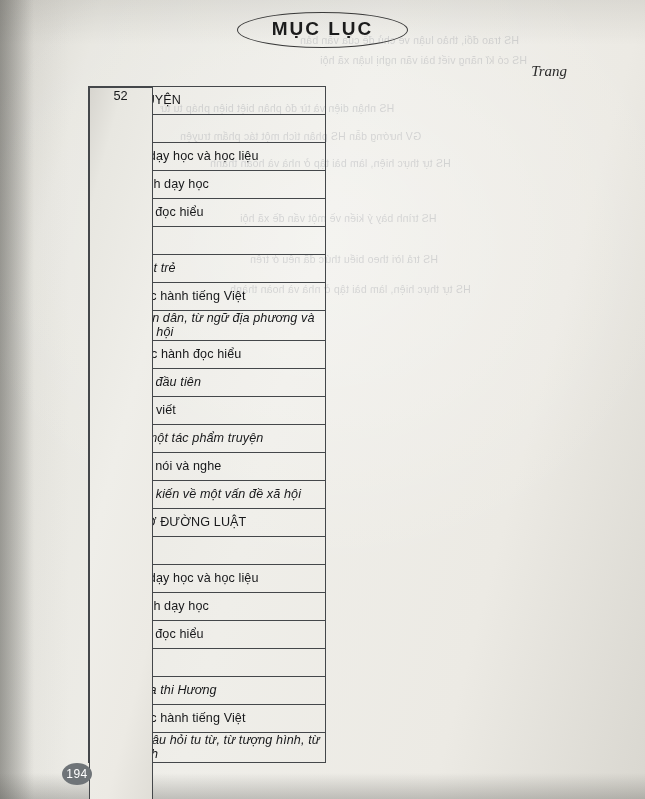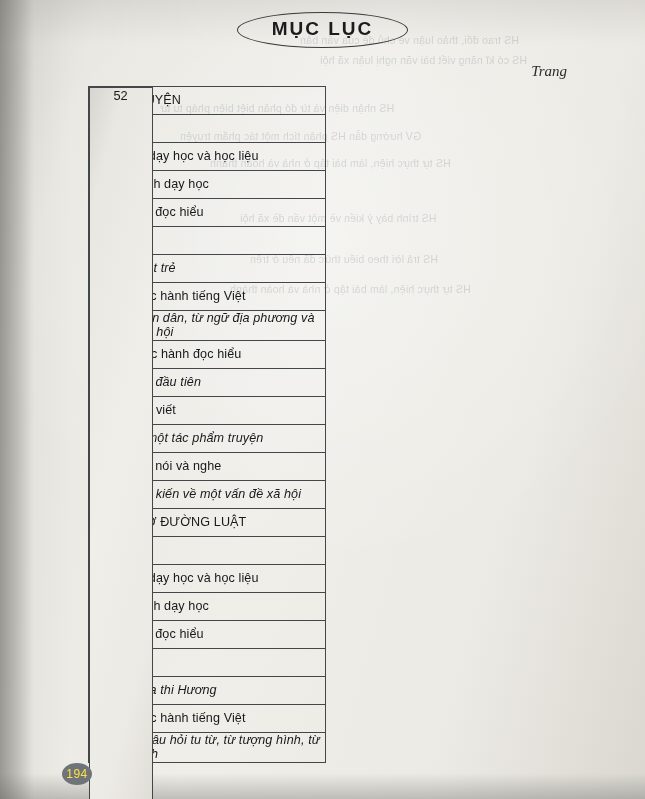--- a/index.html
+++ b/index.html
@@ -103,21 +103,21 @@
   .lvl-item { padding-left: 26px; font-style: italic; }
 
   .folio {
     position: absolute;
     left: 62px;
     bottom: 14px;
     width: 30px;
     height: 22px;
     border-radius: 50%;
     background: #6f7478;
-    color: #fde047;
+    color: #ffffff;
     font-size: 12px;
     display: flex;
     align-items: center;
     justify-content: center;
     letter-spacing: 0.5px;
   }
   .edge-dark {
     position: absolute;
     left: 0; top: 0; bottom: 0;
     width: 34px;

